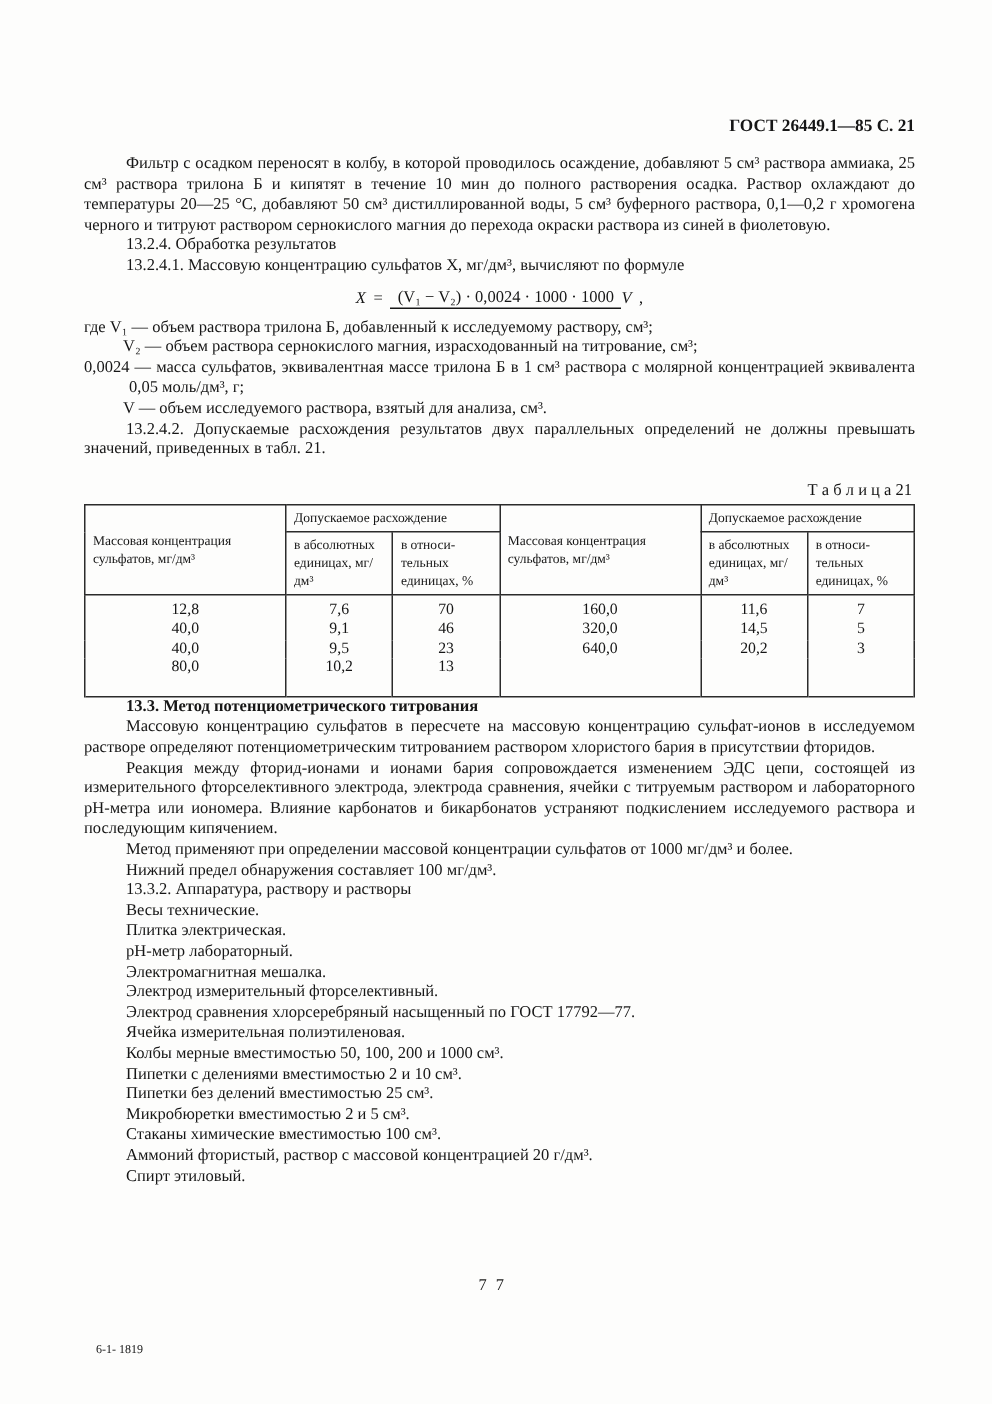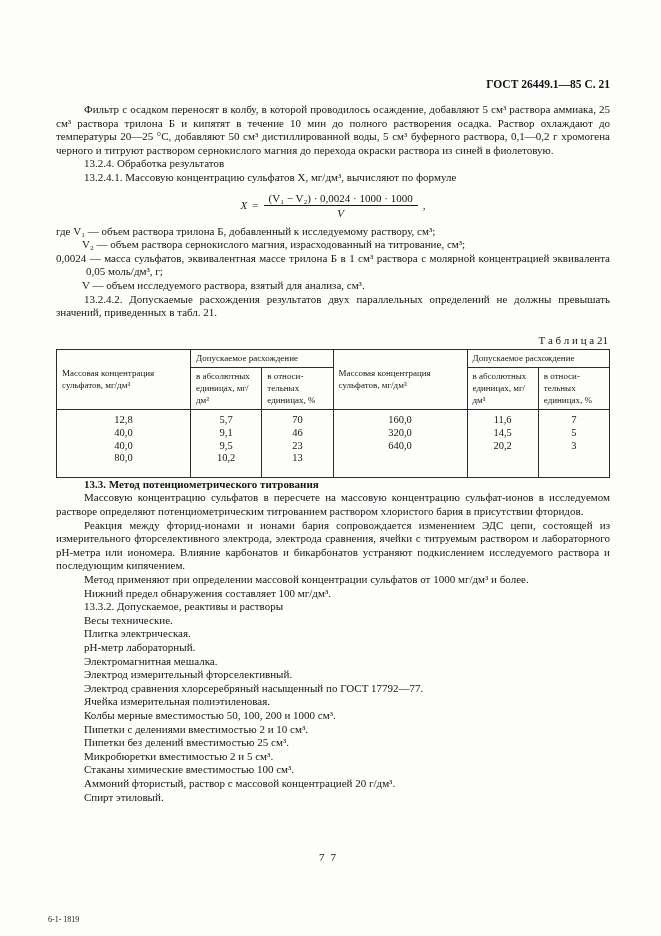--- a/index.html
+++ b/index.html
@@ -35,21 +35,21 @@
   
   .formula {
     display: flex;
     justify-content: center;
     align-items: center;
     gap: 5px;
     font-size: 11px;
     margin: 7px 0 6px 0;
   }
   .f-var { font-style: italic; }
-  .frac { display: inline-flex; flex-direction: column; text-align: center; }
+  .frac { display: inline-flex; text-align: center; }
   .frac .num { border-bottom: 1px solid #161616; padding: 0 5px 1px 5px; }
   .frac .den { padding-top: 1px; }
 
   
   .def-b { padding-left: 26px; }
   .def-c { padding-left: 30px; text-indent: -30px; }
 
   
   .tbl-caption {
     text-align: right;
@@ -80,23 +80,22 @@
     padding: 0 16px;
   }
   table.tbl tbody tr:first-child td { padding-top: 4px; }
   table.tbl tbody tr:last-child td { padding-bottom: 12px; }
   .w1 { width: 123px; }
   .w2 { width: 86px; }
   .w3 { width: 66px; }
 
   .footer-order {
     position: absolute;
-    left: 48px; top: 895px;
+    left: 64px; top: 895px;
     font-size: 8px;
-    margin-top: 20px;
   }
   .footer-page {
     position: absolute;
     left: 0; top: 851px;
     width: 661px;
     text-align: center;
     font-size: 11px;
     letter-spacing: 6px;
   }
 </style>
@@ -141,21 +140,21 @@
       <tr>
         <th class="w2">в абсолютных единицах, мг/дм³</th>
         <th class="w3">в относи­тельных единицах, %</th>
         <th class="w2">в абсолютных единицах, мг/дм³</th>
         <th class="w3">в относи­тельных единицах, %</th>
       </tr>
     </thead>
     <tbody>
       <tr>
         <td>12,8</td>
-        <td>5,7</td>
+        <td>7,6</td>
         <td>70</td>
         <td>160,0</td>
         <td>11,6</td>
         <td>7</td>
       </tr>
       <tr>
         <td>40,0</td>
         <td>9,1</td>
         <td>46</td>
         <td>320,0</td>
@@ -179,21 +178,21 @@
         <td></td>
       </tr>
     </tbody>
   </table>
 
   <p class="body indent bold sec-head">13.3. Метод потенциометрического титрования</p>
   <p class="body indent just">Массовую концентрацию сульфатов в пересчете на массовую концентрацию сульфат-ионов в исследуемом растворе определяют потенциометрическим титрованием раствором хлористого бария в присутствии фторидов.</p>
   <p class="body indent just">Реакция между фторид-ионами и ионами бария сопровождается изменением ЭДС цепи, состоящей из измерительного фторселективного электрода, электрода сравнения, ячейки с титруемым раствором и лабораторного рН-метра или иономера. Влияние карбонатов и бикарбонатов устраняют подкислением исследуемого раствора и последующим кипячением.</p>
   <p class="body indent just">Метод применяют при определении массовой концентрации сульфатов от 1000 мг/дм³ и более.</p>
   <p class="body indent">Нижний предел обнаружения составляет 100 мг/дм³.</p>
-  <p class="body indent">13.3.2. Допускаемое, реактивы и растворы</p>
+  <p class="body indent">13.3.2. Аппаратура, раствору и растворы</p>
 
   <p class="body indent">Весы технические.</p>
   <p class="body indent">Плитка электрическая.</p>
   <p class="body indent">рН-метр лабораторный.</p>
   <p class="body indent">Электромагнитная мешалка.</p>
   <p class="body indent">Электрод измерительный фторселективный.</p>
   <p class="body indent">Электрод сравнения хлорсеребряный насыщенный по ГОСТ 17792—77.</p>
   <p class="body indent">Ячейка измерительная полиэтиленовая.</p>
   <p class="body indent">Колбы мерные вместимостью 50, 100, 200 и 1000 см³.</p>
   <p class="body indent">Пипетки с делениями вместимостью 2 и 10 см³.</p>

